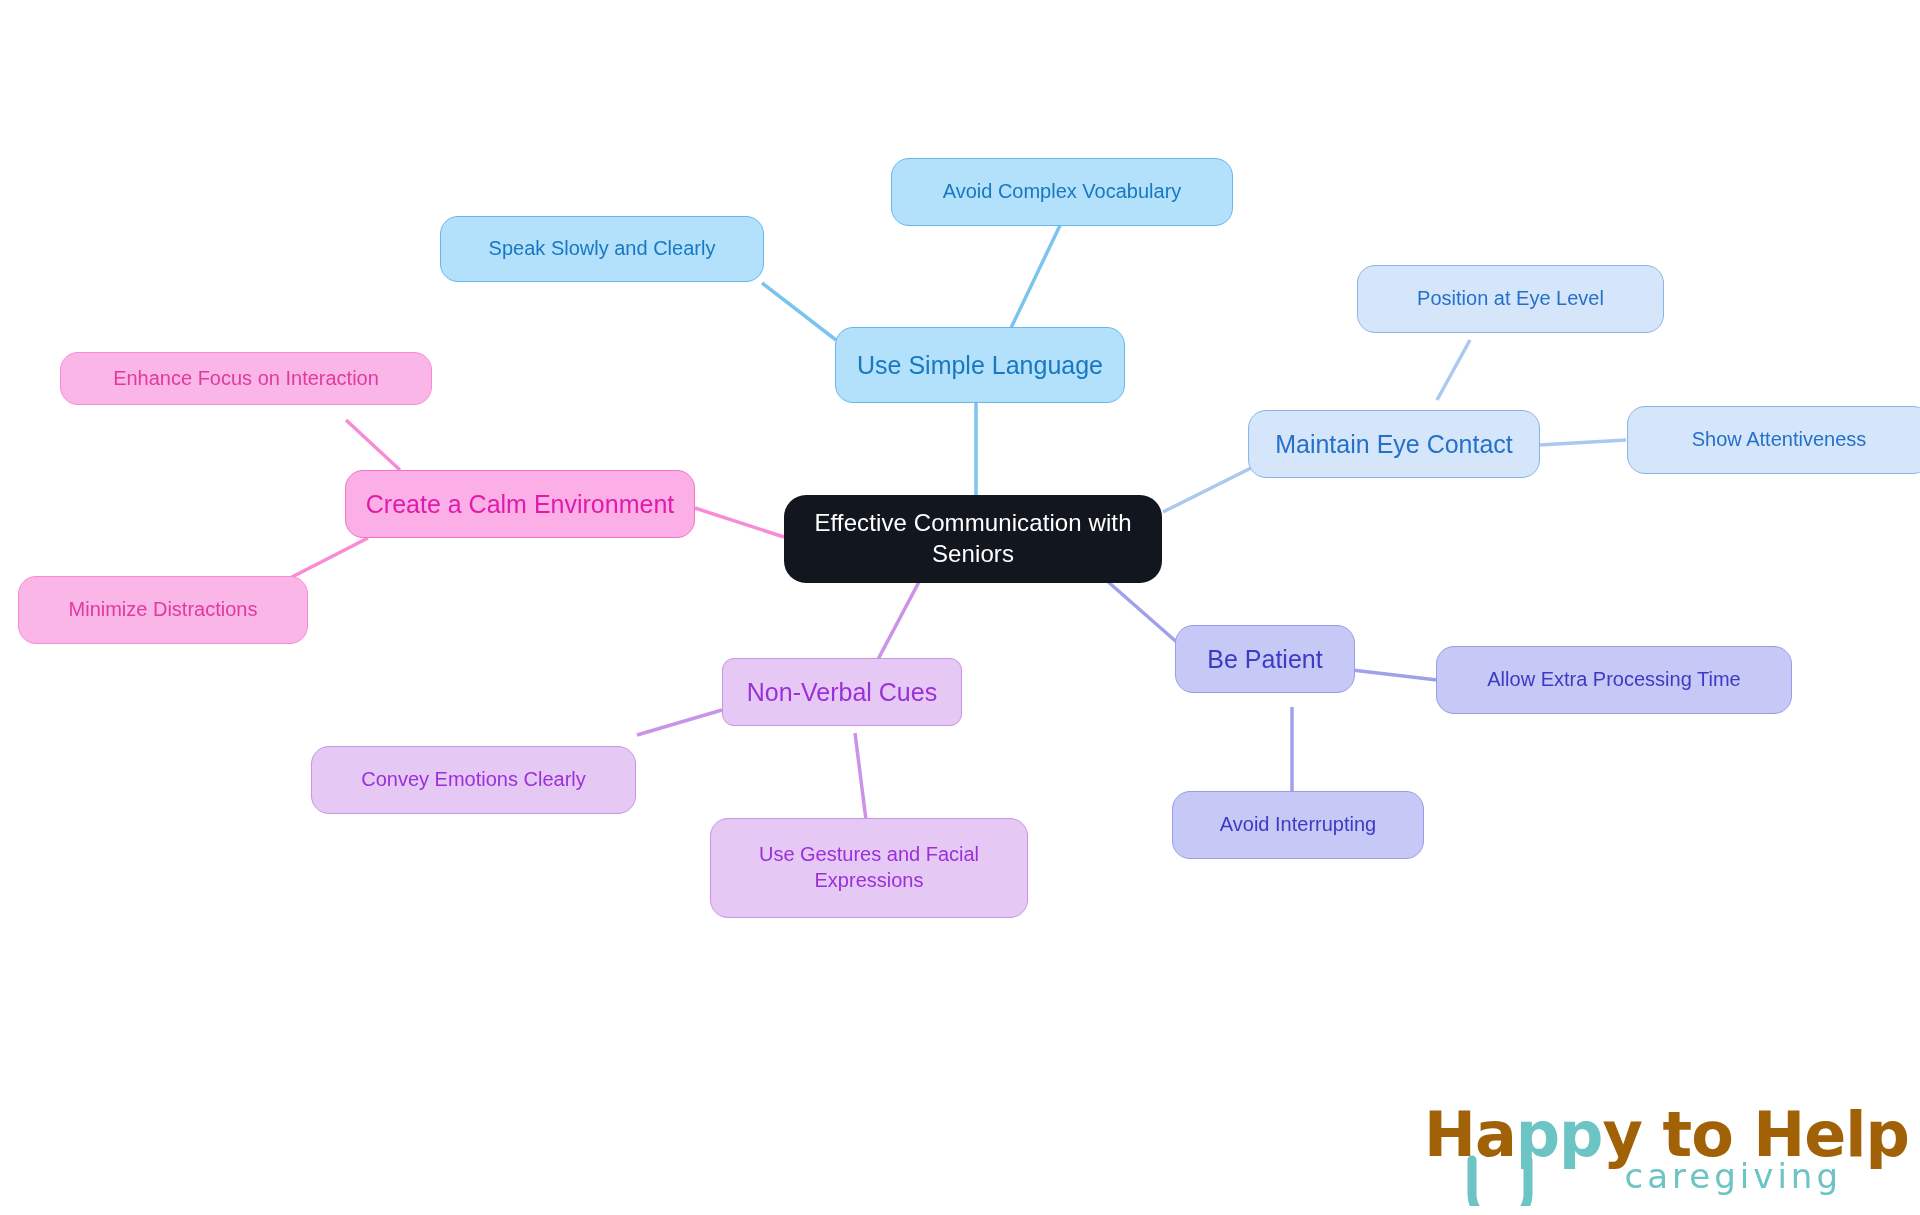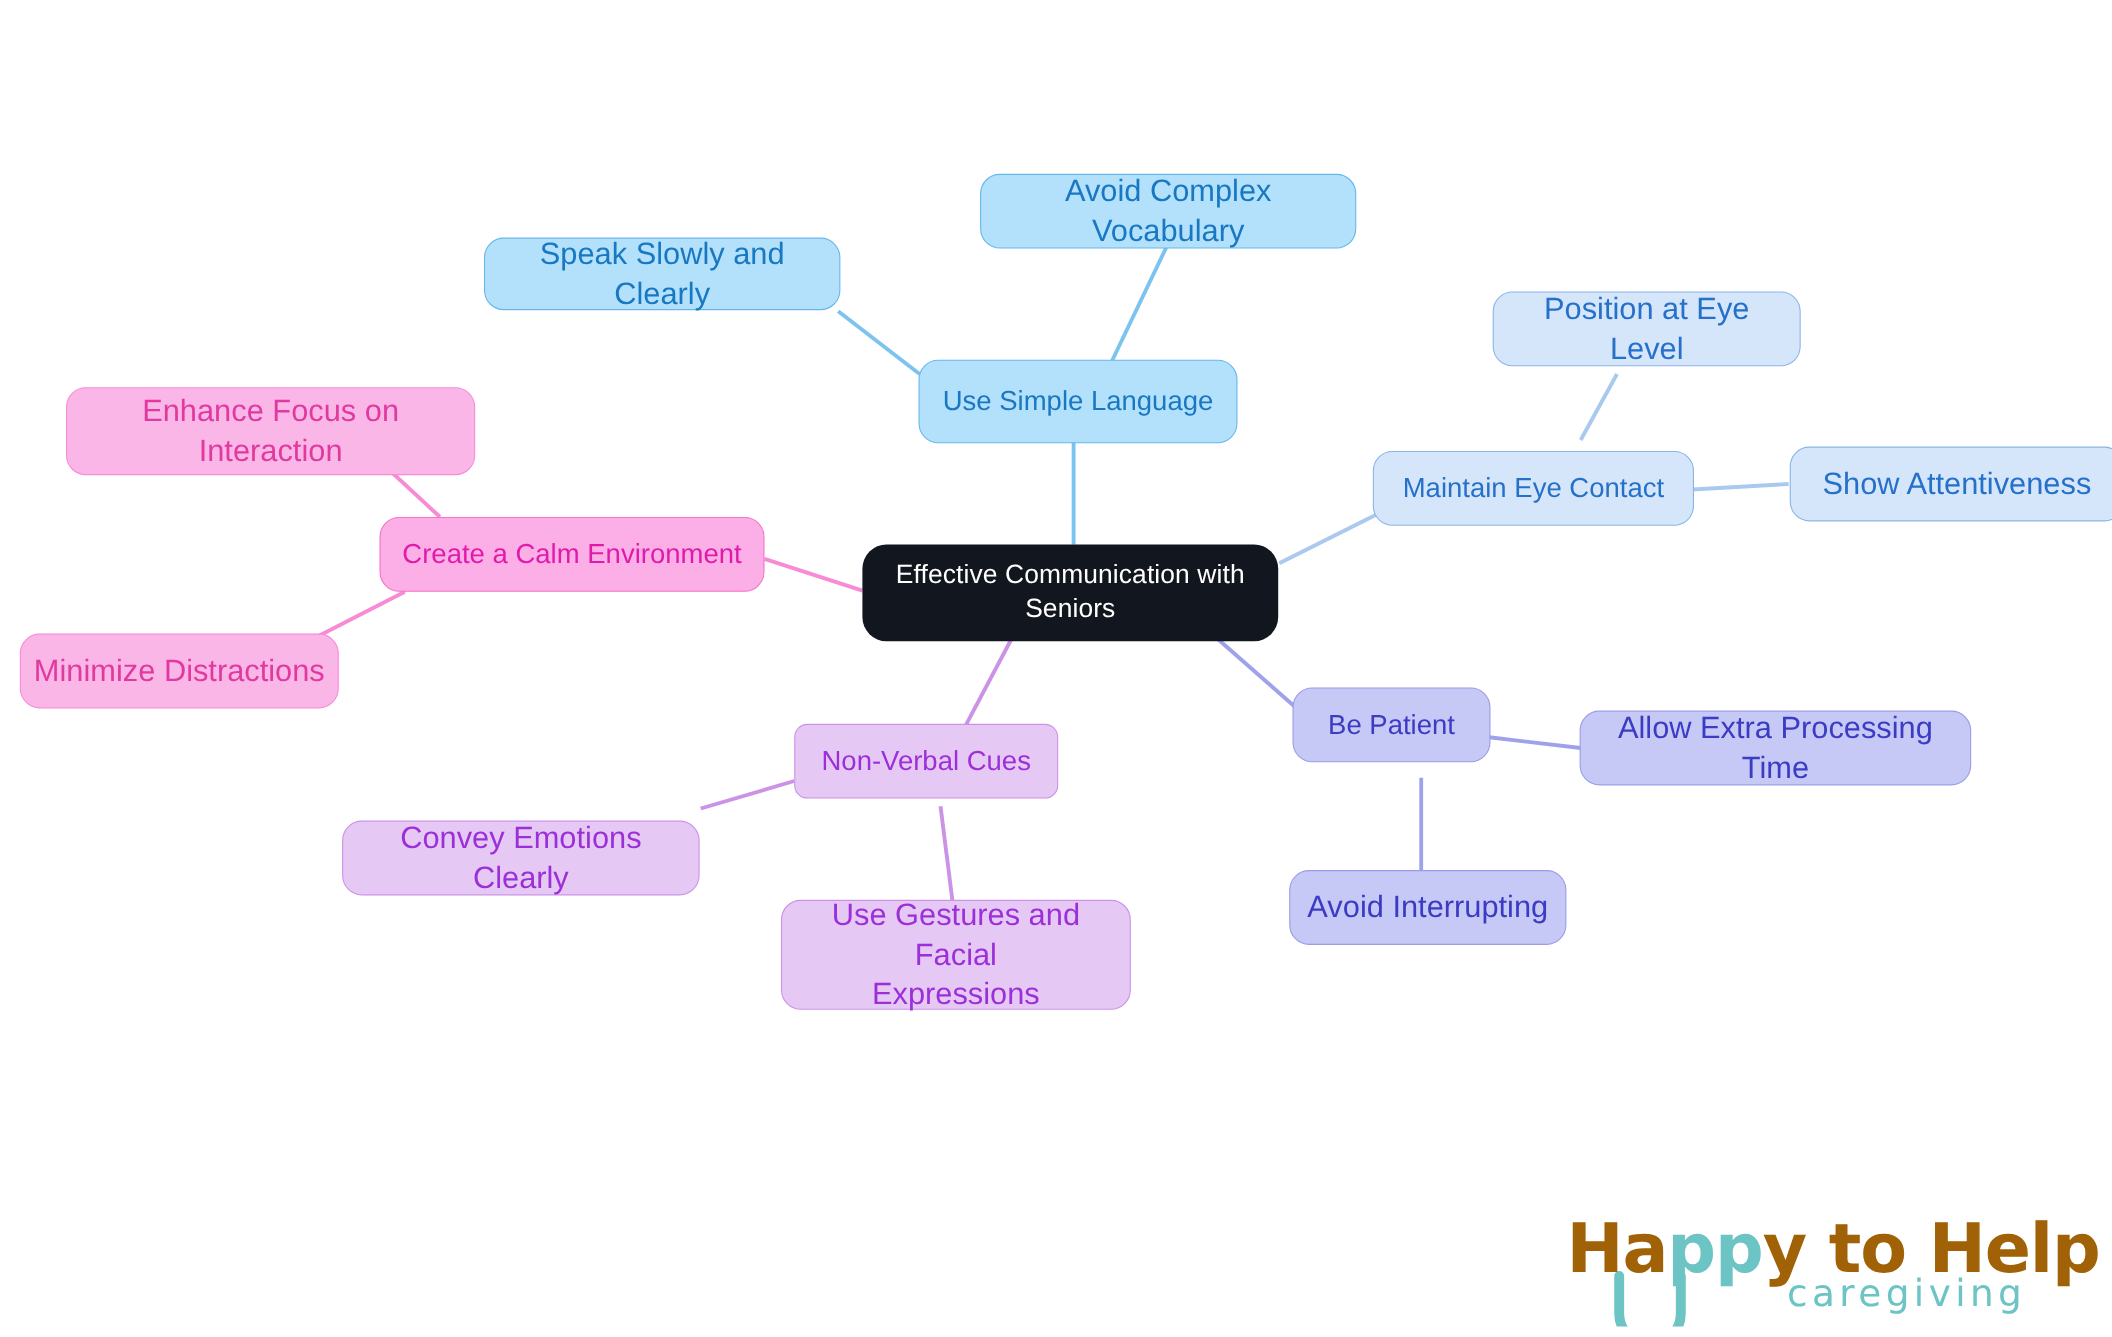--- a/index.html
+++ b/index.html
@@ -41,21 +41,21 @@
   }
   .node.root {
     border-radius: 22px;
     border-width: 0;
     background: #12161f;
     color: #ffffff;
     font-size: 24px;
     letter-spacing: 0.1px;
   }
   .node.lvl1 { font-size: 25px; }
-  .node.lvl2 { font-size: 28px; }
+  .node.lvl2 { font-size: 20px; }
 
   
   .c-skyblue   { background:#b3e0fb; border-color:#66b7ec; color:#1878c2; }
   .c-paleblue  { background:#d5e6fb; border-color:#8ab4e8; color:#2570c8; }
   .c-periwinkle{ background:#c6c8f5; border-color:#9a9ce8; color:#3b3bc4; }
   .c-orchid    { background:#e6c8f5; border-color:#cb92e6; color:#9b30d9; }
   .c-pink      { background:#fcaee6; border-color:#f472c8; color:#e01bab; }
   .c-pinklight { background:#fbb6e8; border-color:#f78bd6; color:#e0399f; }
 
   
@@ -131,40 +131,40 @@
 Seniors</div>
 
   <div class="node lvl1 c-skyblue" style="left:835px; top:327px; width:290px; height:76px;">Use Simple Language</div>
 
   <div class="node lvl2 c-skyblue" style="left:891px; top:158px; width:342px; height:68px;">Avoid Complex Vocabulary</div>
 
   <div class="node lvl2 c-skyblue" style="left:440px; top:216px; width:324px; height:66px;">Speak Slowly and Clearly</div>
 
   <div class="node lvl1 c-paleblue" style="left:1248px; top:410px; width:292px; height:68px;">Maintain Eye Contact</div>
 
-  <div class="node lvl2 c-paleblue" style="left:1357px; top:265px; width:280px; height:68px;">Position at Eye Level</div>
+  <div class="node lvl2 c-paleblue" style="left:1357px; top:265px; width:307px; height:68px;">Position at Eye Level</div>
 
   <div class="node lvl2 c-paleblue" style="left:1627px; top:406px; width:304px; height:68px;">Show Attentiveness</div>
 
   <div class="node lvl1 c-periwinkle" style="left:1175px; top:625px; width:180px; height:68px;text-align:center;">Be Patient</div>
 
   <div class="node lvl2 c-periwinkle" style="left:1436px; top:646px; width:356px; height:68px;">Allow Extra Processing Time</div>
 
   <div class="node lvl2 c-periwinkle" style="left:1172px; top:791px; width:252px; height:68px;">Avoid Interrupting</div>
 
   <div class="node lvl1 c-orchid" style="left:722px; top:658px; width:240px; height:68px;border-radius:12px;">Non-Verbal Cues</div>
 
   <div class="node lvl2 c-orchid" style="left:311px; top:710px; width:325px; height:68px;margin-top:36px;">Convey Emotions Clearly</div>
 
   <div class="node lvl2 c-orchid" style="left:710px; top:818px; width:318px; height:100px;">Use Gestures and Facial
 Expressions</div>
 
   <div class="node lvl1 c-pink" style="left:345px; top:470px; width:350px; height:68px;">Create a Calm Environment</div>
 
-  <div class="node lvl2 c-pinklight" style="left:60px; top:352px; width:372px; height:80px;">Enhance Focus on Interaction</div>
+  <div class="node lvl2 c-pinklight" style="left:60px; top:352px; width:372px; height:53px;">Enhance Focus on Interaction</div>
 
   <div class="node lvl2 c-pinklight" style="left:18px; top:576px; width:290px; height:68px;">Minimize Distractions</div>
 
   <div id="logo">
     <svg width="420" height="108" viewBox="0 0 420 108" xmlns="http://www.w3.org/2000/svg">
       <path d="M 48 62 L 48 96 A 28 28 0 0 0 104 96 L 104 62" stroke="#6cc4c4" stroke-width="9" fill="none" stroke-linecap="round"></path>
     </svg>
     <div class="logo-word">
       <span class="logo-coral">Ha</span><span class="logo-teal">pp</span><span class="logo-coral">y to Help</span>
     </div>

